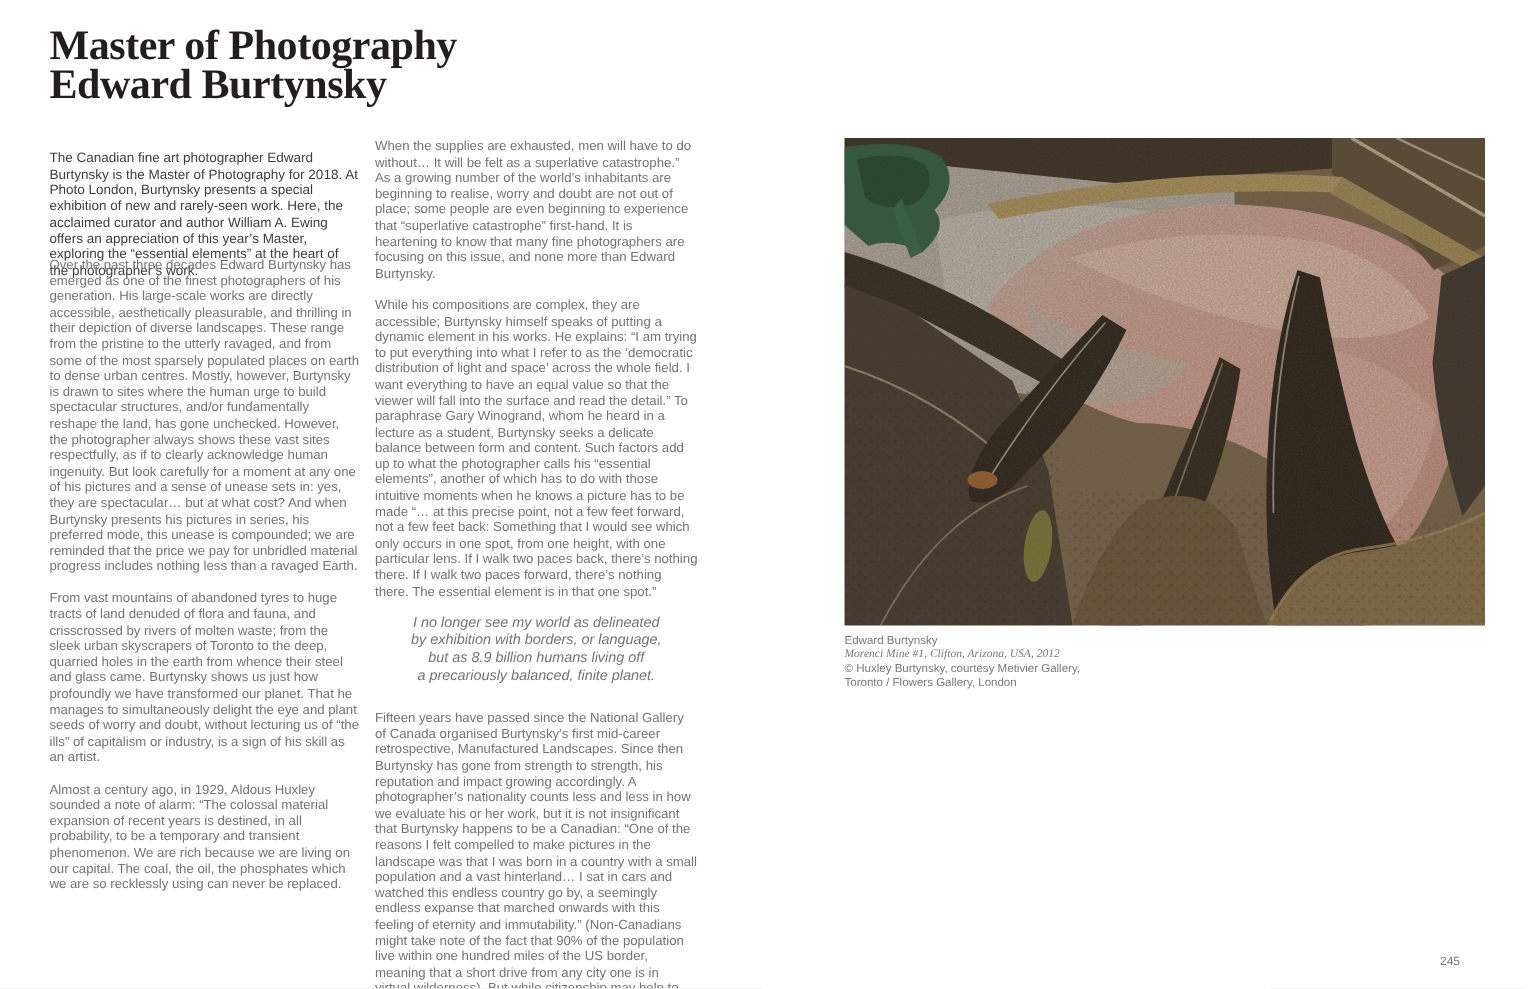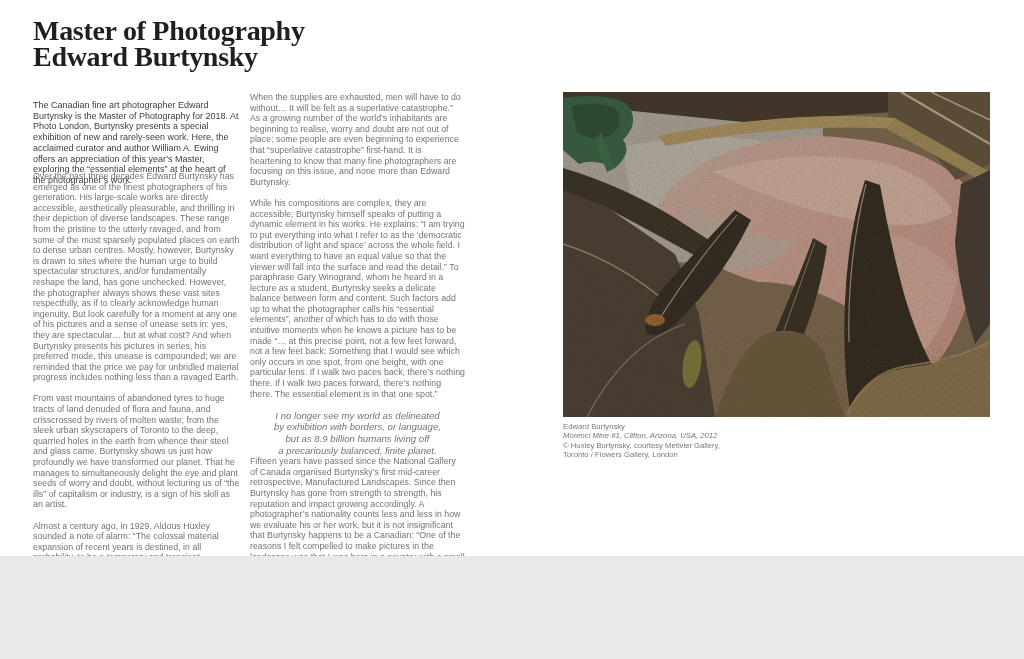--- a/index.html
+++ b/index.html
@@ -1,46 +1,46 @@
 <!DOCTYPE html>
 <html><head>
 <meta charset="utf-8">
 <style>
   html,body{margin:0;padding:0;background:#e9e9e9;}
   .page{
-    position:relative;width:1024px;height:556px;background:#ffffff;
+    position:relative;width:1024px;height:659px;background:#ffffff;
     font-family:"Liberation Sans",sans-serif;overflow:hidden;
     -webkit-font-smoothing:antialiased;
   }
   .title{
     position:absolute;left:33px;top:18px;margin:0;
     font-family:"Liberation Serif",serif;font-weight:700;
     font-size:28px;line-height:26px;color:#221e1f;letter-spacing:-0.3px;
   }
   .title span{display:block;}
   .intro{
     position:absolute;left:33px;top:100px;width:207px;
     font-weight:400;font-size:9px;line-height:10.7px;color:#3d3e40;
   }
   .col{position:absolute;font-size:8.8px;line-height:10.6px;color:#717376;}
   .col p{margin:0 0 10.6px 0;}
   .col1{left:33px;top:171px;width:207px;}
   .col2{left:250px;top:92px;width:215px;}
   .pullquote{
     font-style:italic;text-align:center;color:#717376;
-    font-size:9.6px;line-height:11.6px;margin:9px 0 0 0;
+    font-size:9.6px;line-height:11.6px;margin:9px 0 17px 0;
   }
   .pullquote span{display:block;}
   .photo{position:absolute;left:563px;top:92px;width:427px;height:325px;margin:0;}
   .photo svg{display:block;width:427px;height:325px;}
   .caption{
     position:absolute;left:563px;top:422px;
     font-size:7.7px;line-height:9.4px;color:#77787b;
   }
-  .caption .it{font-style:italic;}
+  .caption .it{font-style:italic;font-family:Liberation Serif, serif;}
   .pagenum{
     position:absolute;left:960px;top:636px;width:42px;text-align:left;
     font-size:8px;color:#77787b;
   }
 </style>
 </head>
 <body>
 
 <div class="page">
 

